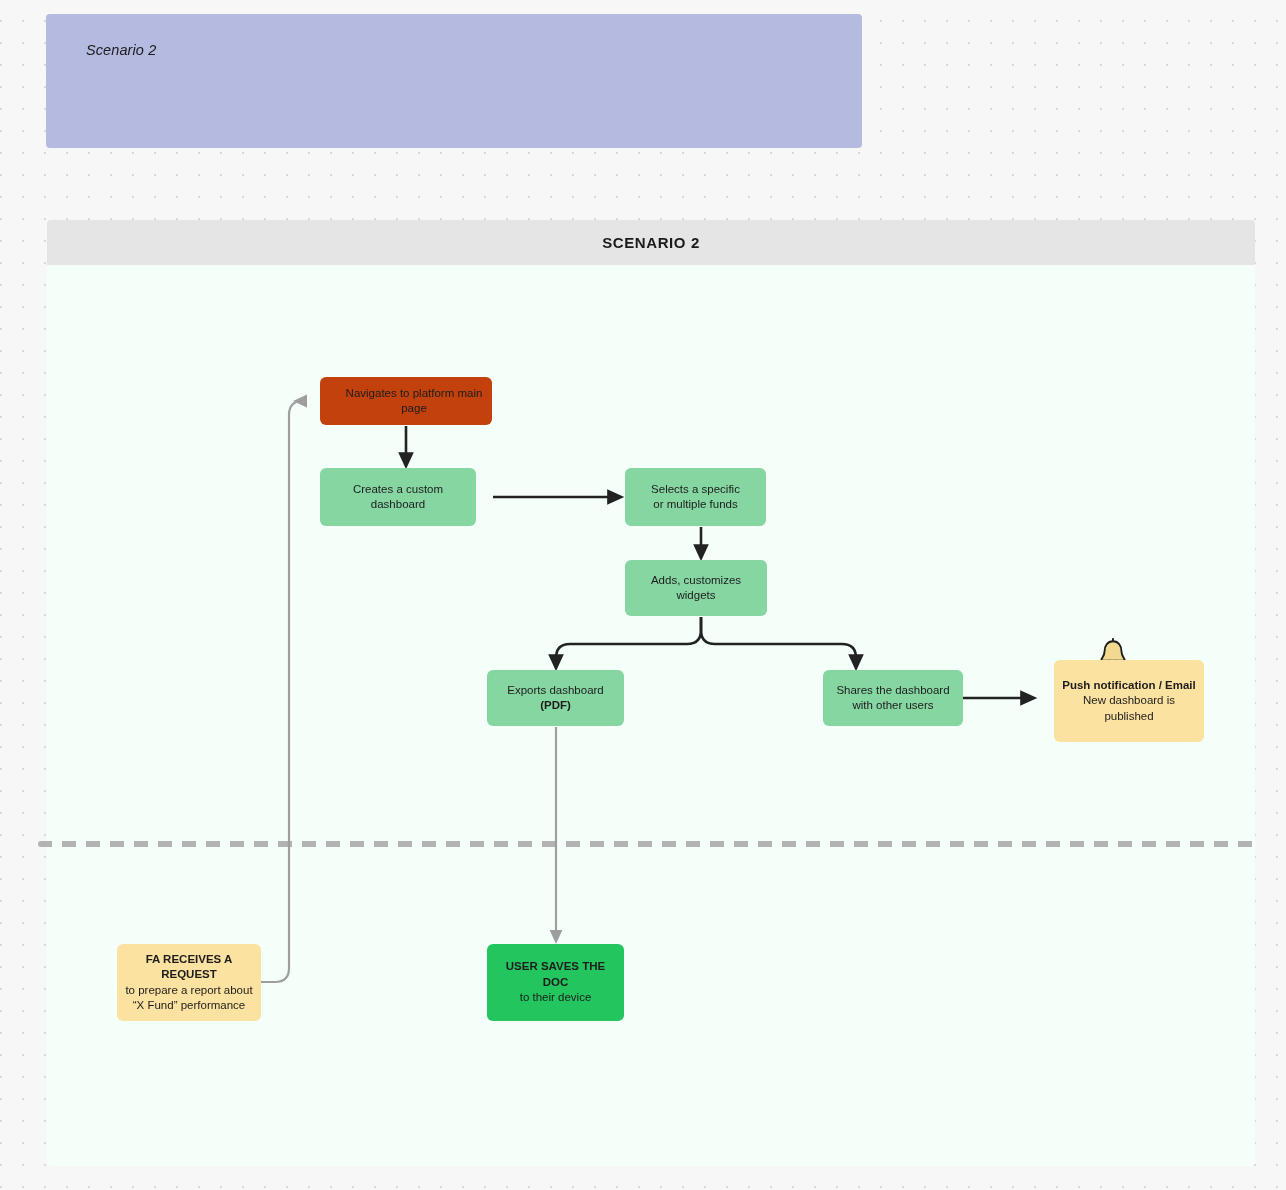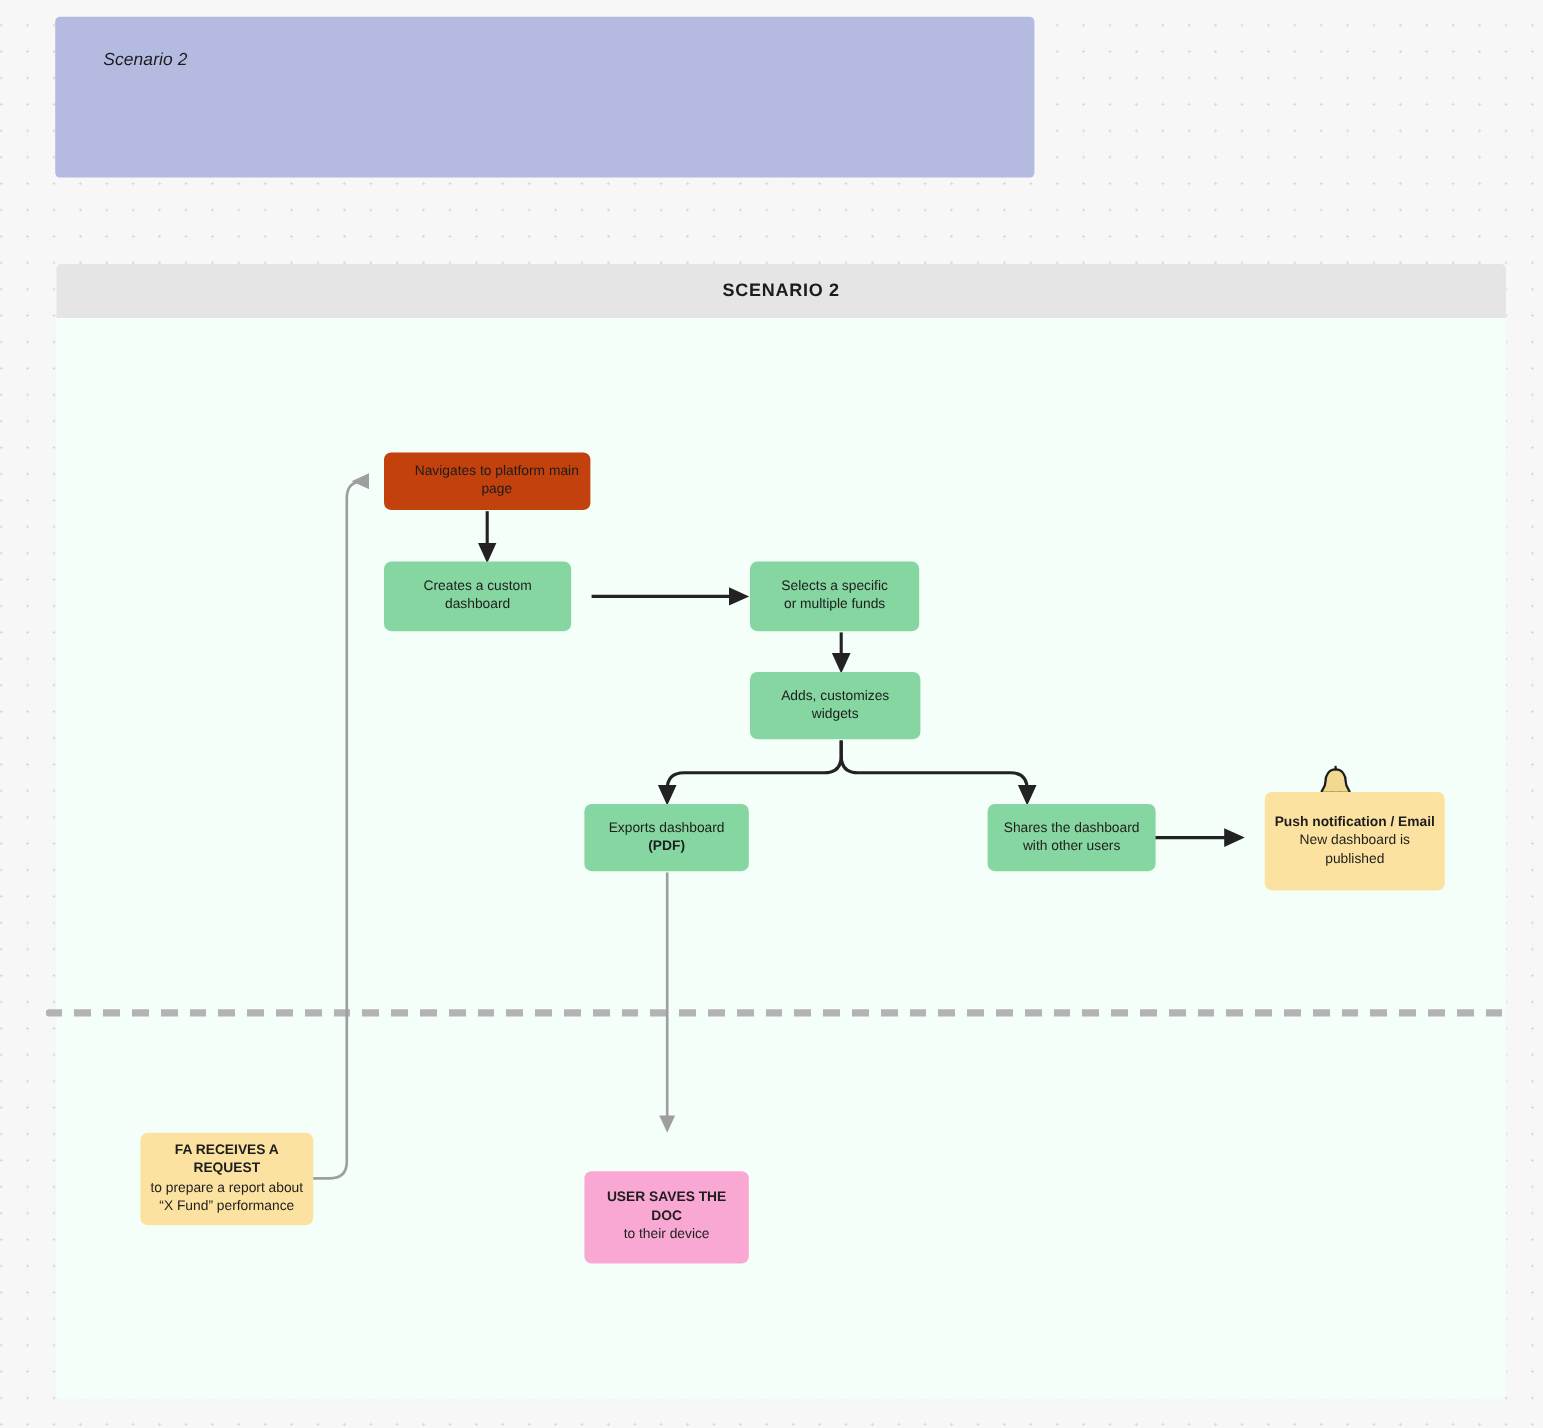--- a/index.html
+++ b/index.html
@@ -111,21 +111,21 @@
     text-align: center;
     color: #1d1d1d;
     font-size: 11.5px;
     line-height: 15.5px;
     padding: 4px 8px;
   }
   .node .l2 { display: block; }
   .node-grey   { background: #c2410c; padding-left: 24px; }
   .node-green  { background: #86d6a1; }
   .node-yellow { background: #fbe2a0; }
-  .node-mint   { background: #f9a8d4; margin-top: 32px; }
+  .node-mint   { background: #22c55e; }
 
   .node .strong { font-weight: bold; }
 
   
   #n-navigate { left: 320px; top: 377px; width: 172px; height: 48px; }
   #n-create   { left: 320px; top: 468px; width: 156px; height: 58px; }
   #n-select   { left: 625px; top: 468px; width: 141px; height: 58px; }
   #n-widgets  { left: 625px; top: 560px; width: 142px; height: 56px; }
   #n-export   { left: 487px; top: 670px; width: 137px; height: 56px; }
   #n-share    { left: 823px; top: 670px; width: 140px; height: 56px; }

